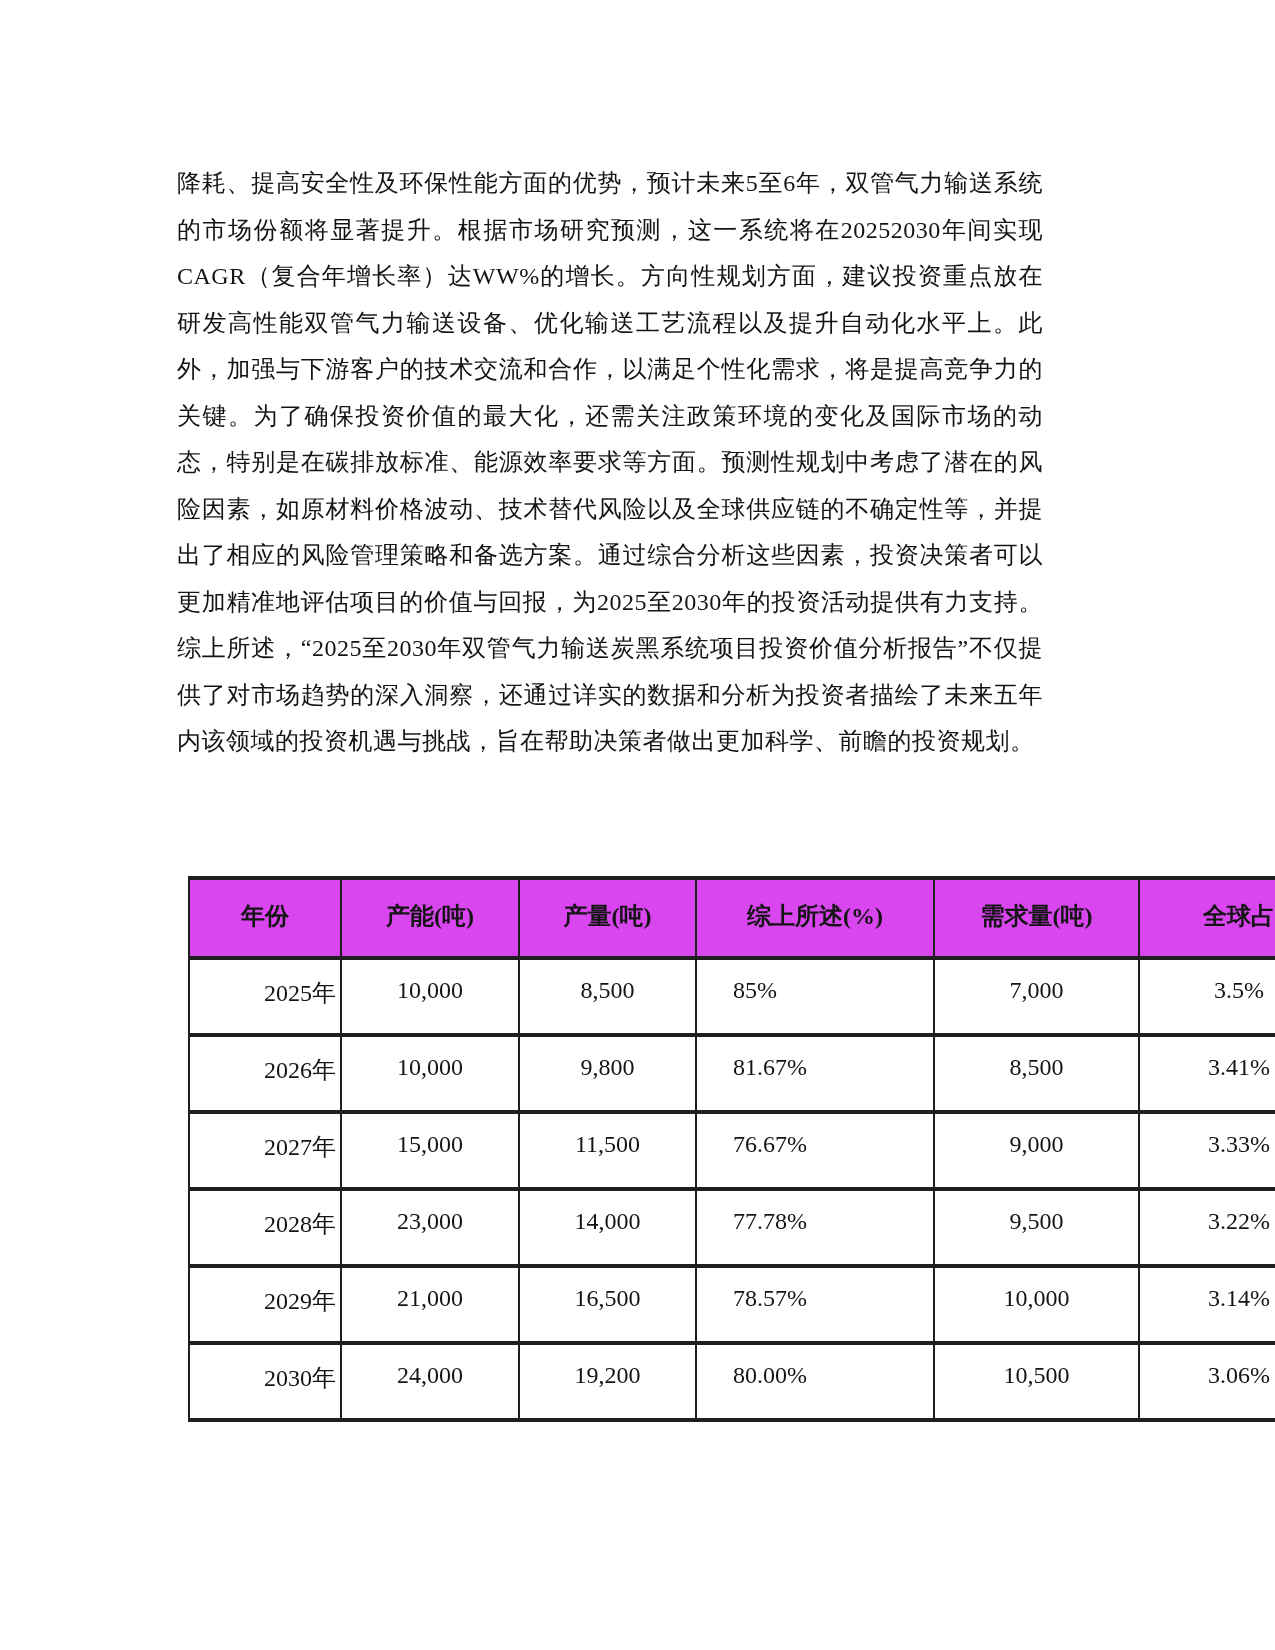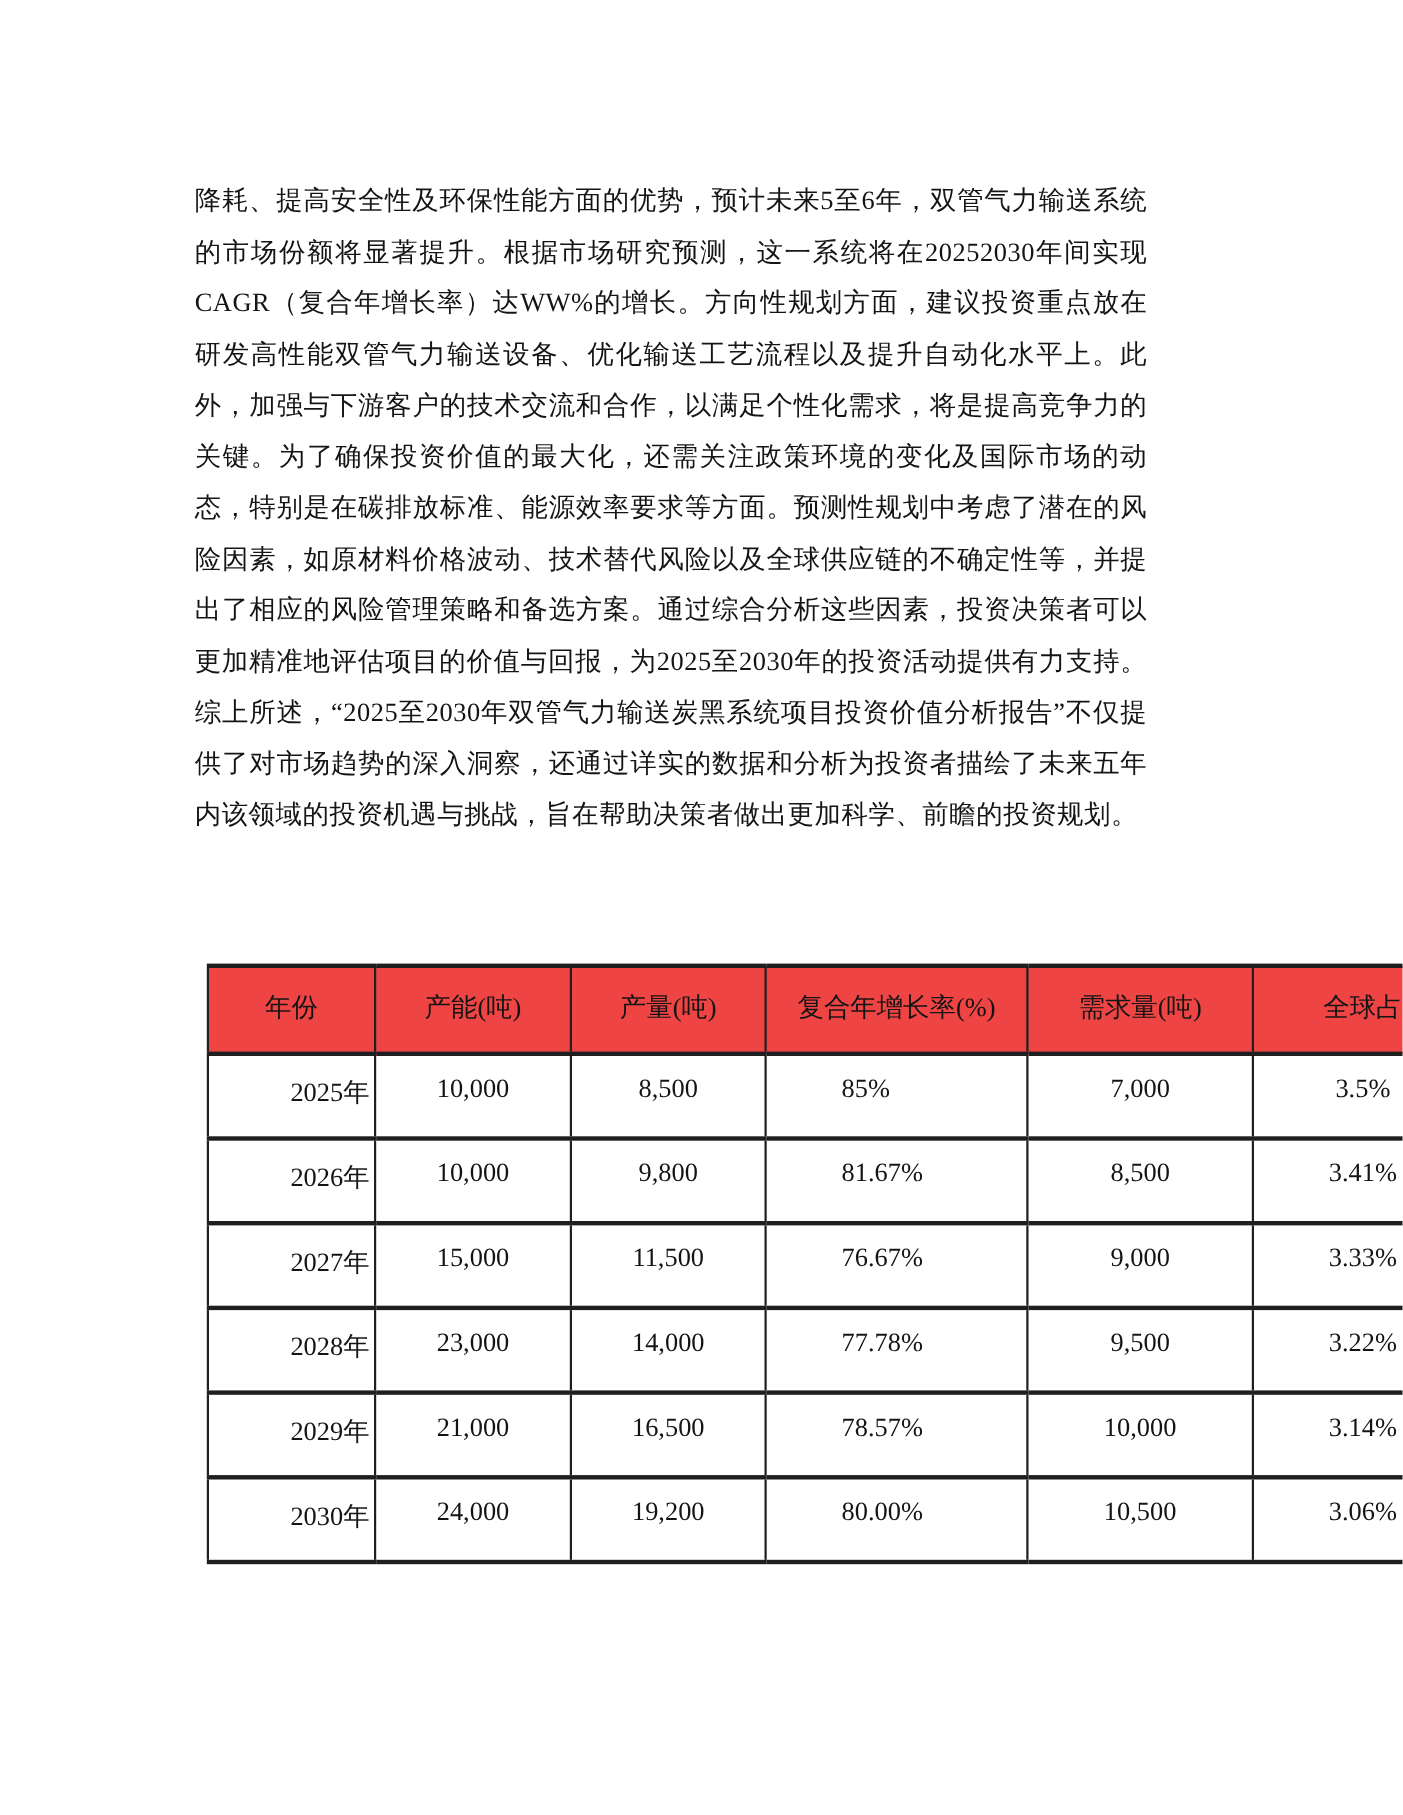--- a/index.html
+++ b/index.html
@@ -45,37 +45,37 @@
     color: #141414;
   }
   table.data-table, table.data-table th, table.data-table td {
     box-sizing: border-box;
     border-left: 2px solid #1f1f1f;
     border-right: 2px solid #1f1f1f;
     border-top: 4px solid #1f1f1f;
     border-bottom: 4px solid #1f1f1f;
   }
   table.data-table th {
-    background: #ef4444;
-    font-weight: normal;
+    background: #d946ef;
+    font-weight: bold;
     height: 80px;
     padding: 20px 4px 4px 4px;
     vertical-align: top;
     text-align: center;
   }
   table.data-table td {
     height: 77px;
     padding: 17px 4px 4px 4px;
     vertical-align: top;
     text-align: center;
     background: #ffffff;
   }
   
   table.data-table td.col-0 { text-align: right; }
-  table.data-table td.col-3 { text-align: left; padding-left: 68px; }
+  table.data-table td.col-3 { text-align: left; padding-left: 36px; }
   table.data-table td.col-5 { text-align: center; }
 </style>
 </head>
 <body>
 
 <div class="page">
 
   <p class="body-paragraph">降耗、提高安全性及环保性能方面的优势，预计未来5至6年，双管气力输送系统的市场份额将显著提升。根据市场研究预测，这一系统将在20252030年间实现CAGR（复合年增长率）达WW%的增长。方向性规划方面，建议投资重点放在研发高性能双管气力输送设备、优化输送工艺流程以及提升自动化水平上。此外，加强与下游客户的技术交流和合作，以满足个性化需求，将是提高竞争力的关键。为了确保投资价值的最大化，还需关注政策环境的变化及国际市场的动态，特别是在碳排放标准、能源效率要求等方面。预测性规划中考虑了潜在的风险因素，如原材料价格波动、技术替代风险以及全球供应链的不确定性等，并提出了相应的风险管理策略和备选方案。通过综合分析这些因素，投资决策者可以更加精准地评估项目的价值与回报，为2025至2030年的投资活动提供有力支持。综上所述，“2025至2030年双管气力输送炭黑系统项目投资价值分析报告”不仅提供了对市场趋势的深入洞察，还通过详实的数据和分析为投资者描绘了未来五年内该领域的投资机遇与挑战，旨在帮助决策者做出更加科学、前瞻的投资规划。</p>
 
   <table class="data-table">
@@ -85,21 +85,21 @@
       <col style="width:177px">
       <col style="width:238px">
       <col style="width:205px">
       <col style="width:200px">
     </colgroup>
     <thead>
       <tr>
         <th>年份</th>
         <th>产能(吨)</th>
         <th>产量(吨)</th>
-        <th>复合年增长率(%)</th>
+        <th>综上所述(%)</th>
         <th>需求量(吨)</th>
         <th>全球占</th>
       </tr>
     </thead>
     <tbody>
       <tr>
         <td class="col-0">2025年</td>
         <td class="col-1">10,000</td>
         <td class="col-2">8,500</td>
         <td class="col-3">85%</td>

